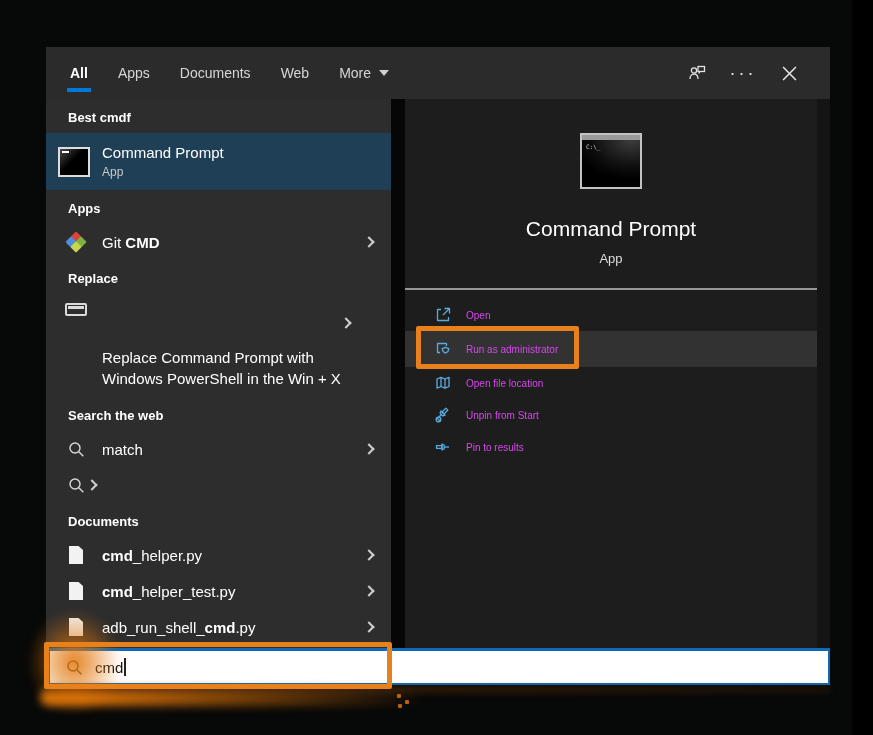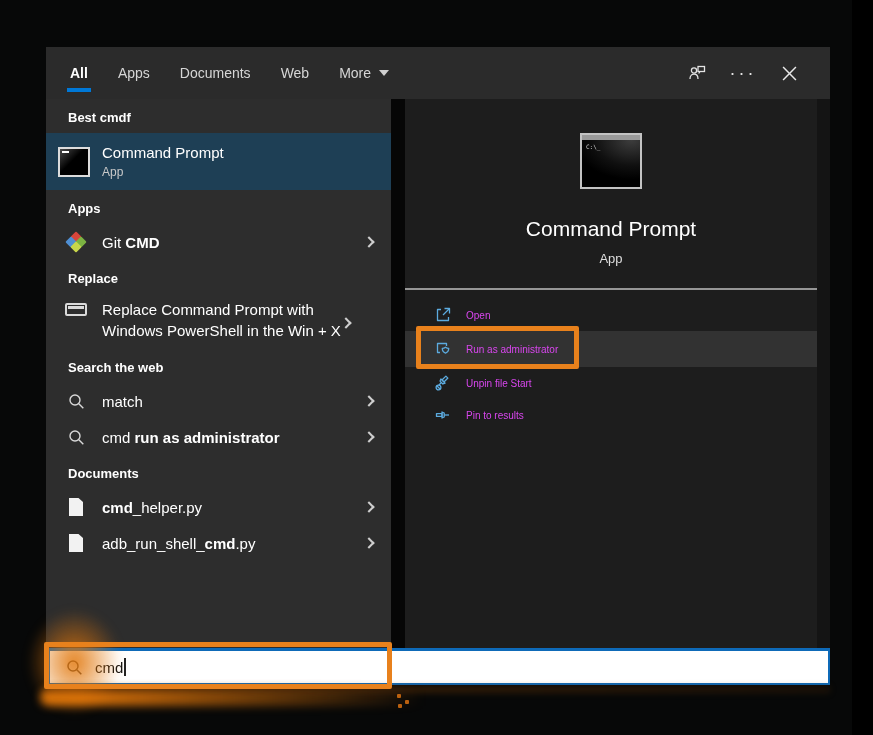--- a/index.html
+++ b/index.html
@@ -155,50 +155,56 @@
                 </span>
               </span>
               <span class="ltext"><span>Git </span><b>CMD</b></span>
               <span class="chev"></span>
             </div>
             <div class="sec-label">Replace</div>
             <div class="lrow twoline">
               <span class="licon">
                 <span class="mon-ico"></span>
               </span>
-              <span class="ltext" style="max-width: 240px;"><span>Replace Command Prompt with Windows PowerShell in the Win + X</span></span>
+              <span class="ltext" style="max-width: 240px; margin-top: 48px;"><span>Replace Command Prompt with Windows PowerShell in the Win + X</span></span>
               <span class="chev" style="margin-top: 20px;"></span>
             </div>
             <div class="sec-label">Search the web</div>
             <div class="lrow">
               <span class="licon">
                 <svg width="17" height="17" viewBox="0 0 17 17" fill="none" stroke="#d8d8d8" stroke-width="1.4">
                   <circle cx="7" cy="7" r="5"></circle>
                   <path d="M10.8 10.8 L15.3 15.3"></path>
                 </svg>
               </span>
               <span class="ltext"><span>match</span></span>
               <span class="chev"></span>
             </div>
             <div class="lrow">
               <span class="licon">
                 <svg width="17" height="17" viewBox="0 0 17 17" fill="none" stroke="#d8d8d8" stroke-width="1.4">
                   <circle cx="7" cy="7" r="5"></circle>
                   <path d="M10.8 10.8 L15.3 15.3"></path>
                 </svg>
               </span>
-              <span class="ltext"><span>cmd </span><b>run as administrator</b></span>
               <span class="chev"></span>
             </div>
             <div class="sec-label">Documents</div>
             <div class="lrow">
               <span class="licon">
                 <span class="doc-ico"></span>
               </span>
               <span class="ltext"><b>cmd</b><span>_helper.py</span></span>
+              <span class="chev"></span>
+            </div>
+            <div class="lrow">
+              <span class="licon">
+                <span class="doc-ico"></span>
+              </span>
+              <span class="ltext"><b>cmd</b><span>_helper_test.py</span></span>
               <span class="chev"></span>
             </div>
             <div class="lrow">
               <span class="licon">
                 <span class="doc-ico"></span>
               </span>
               <span class="ltext"><span>adb_run_shell_</span><b>cmd</b><span>.py</span></span>
               <span class="chev"></span>
             </div>
           </div>
@@ -229,34 +235,43 @@
               <span class="alabel">Open</span>
             </div>
             <div class="arow hl">
               <span class="aicon">
                 <svg width="20" height="20" viewBox="0 0 20 20" fill="none" stroke="currentColor" stroke-width="1.3" stroke-linejoin="round">
                   <path d="M13.5 7 V4.5 H4.5 V13.5 H7"></path>
                   <path d="M12.5 8.2 c1 .8 2.1 1.1 3.2 1.1 0 2.5-1.2 4.1-3.2 4.8 -2-.7-3.2-2.3-3.2-4.8 1.1 0 2.2-.3 3.2-1.1 z"></path>
                 </svg>
               </span>
               <span class="alabel">Run as administrator</span>
+            </div>
+            <div class="arow">
+              <span class="aicon">
+                <svg width="20" height="20" viewBox="0 0 20 20" fill="none" stroke="currentColor" stroke-width="1.3" stroke-linejoin="round">
+                  <path d="M4 6 L8 4.3 L12 6 L16 4.3 V13.5 L12 15.2 L8 13.5 L4 15.2 Z"></path>
+                  <path d="M8 4.3 V13.5 M12 6 V15.2"></path>
+                </svg>
+              </span>
+              <span class="alabel">Open file location</span>
             </div>
             <div class="arow">
               <span class="aicon">
                 <svg width="20" height="20" viewBox="0 0 20 20" fill="none" stroke="currentColor" stroke-width="1.3" stroke-linejoin="round">
                   <g transform="rotate(45 10 8)">
                     <rect x="8.6" y="2.5" width="2.8" height="5.5"></rect>
                     <path d="M7 8 h6 l-1 2.2 h-4 z"></path>
                     <path d="M10 10.2 V14"></path>
                   </g>
                   <circle cx="5.5" cy="14.5" r="2.4"></circle>
                   <path d="M3.8 12.8 L7.2 16.2"></path>
                 </svg>
               </span>
-              <span class="alabel">Unpin file Start</span>
+              <span class="alabel">Unpin from Start</span>
             </div>
             <div class="arow">
               <span class="aicon">
                 <svg width="20" height="20" viewBox="0 0 20 20" fill="none" stroke="currentColor" stroke-width="1.3" stroke-linejoin="round">
                   <g transform="rotate(-90 10 10)">
                     <rect x="8.6" y="3.5" width="2.8" height="5.5"></rect>
                     <path d="M7 9 h6 l-1 2.2 h-4 z"></path>
                     <path d="M10 11.2 V16"></path>
                   </g>
                 </svg>

